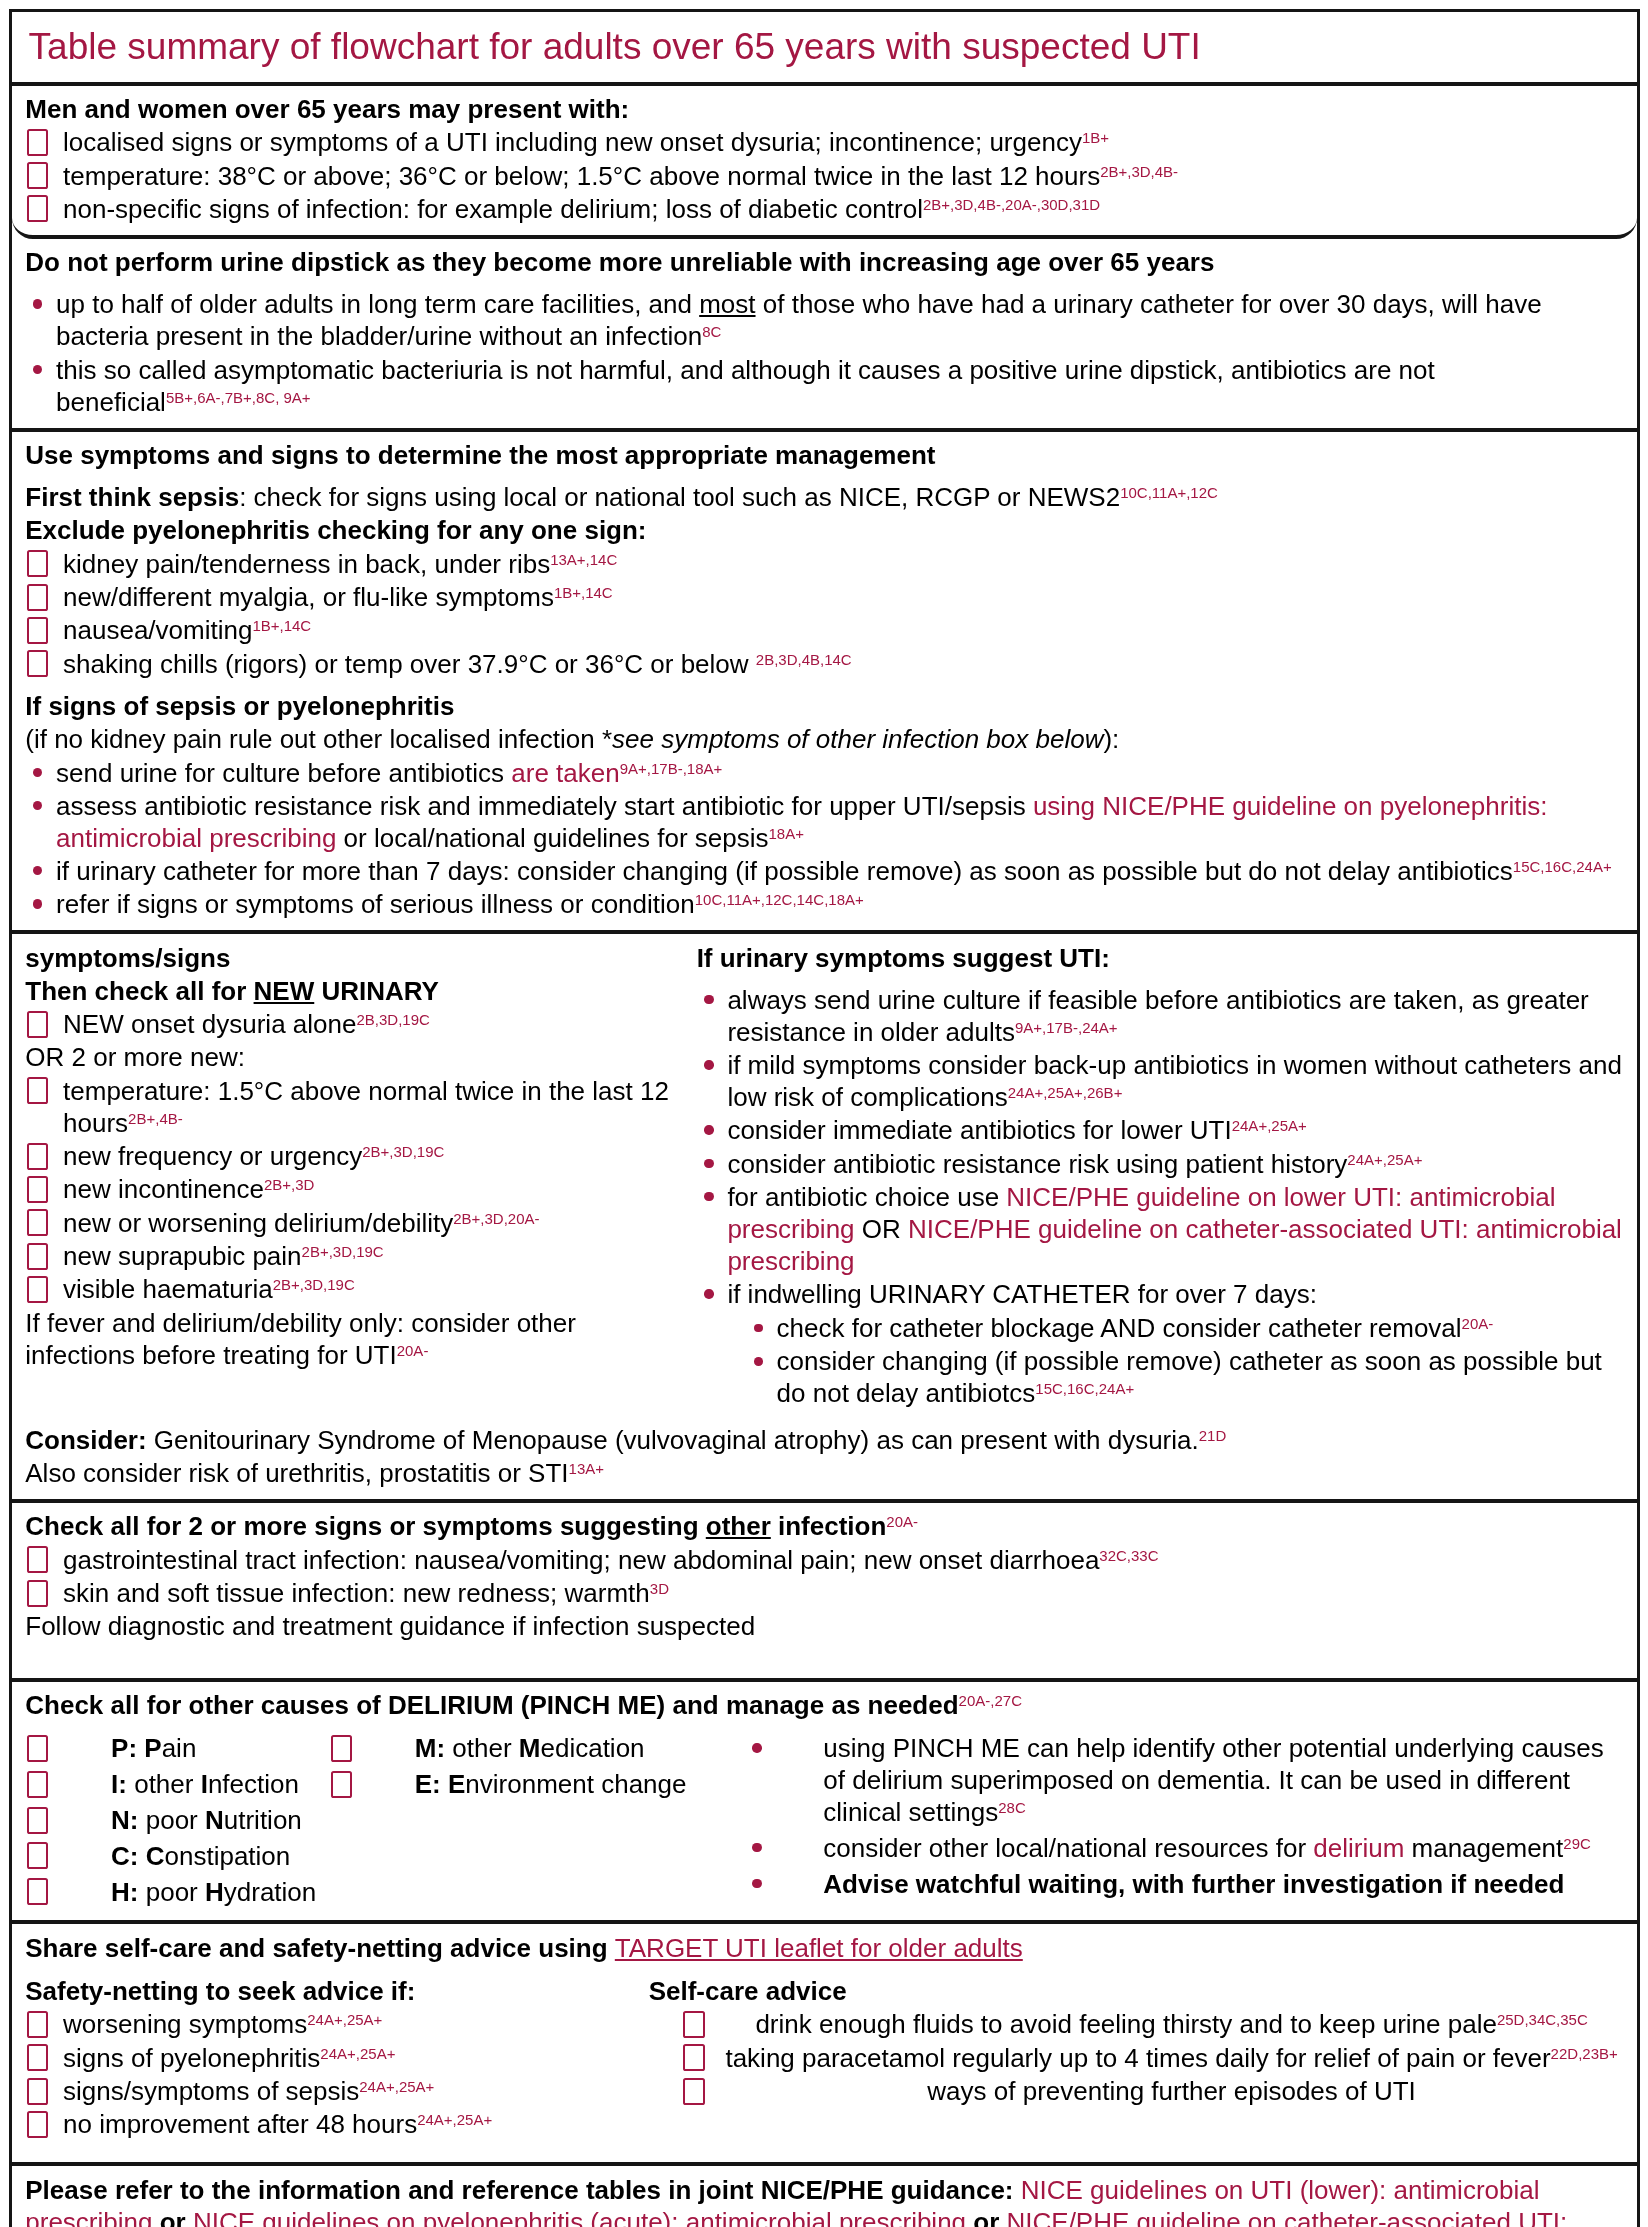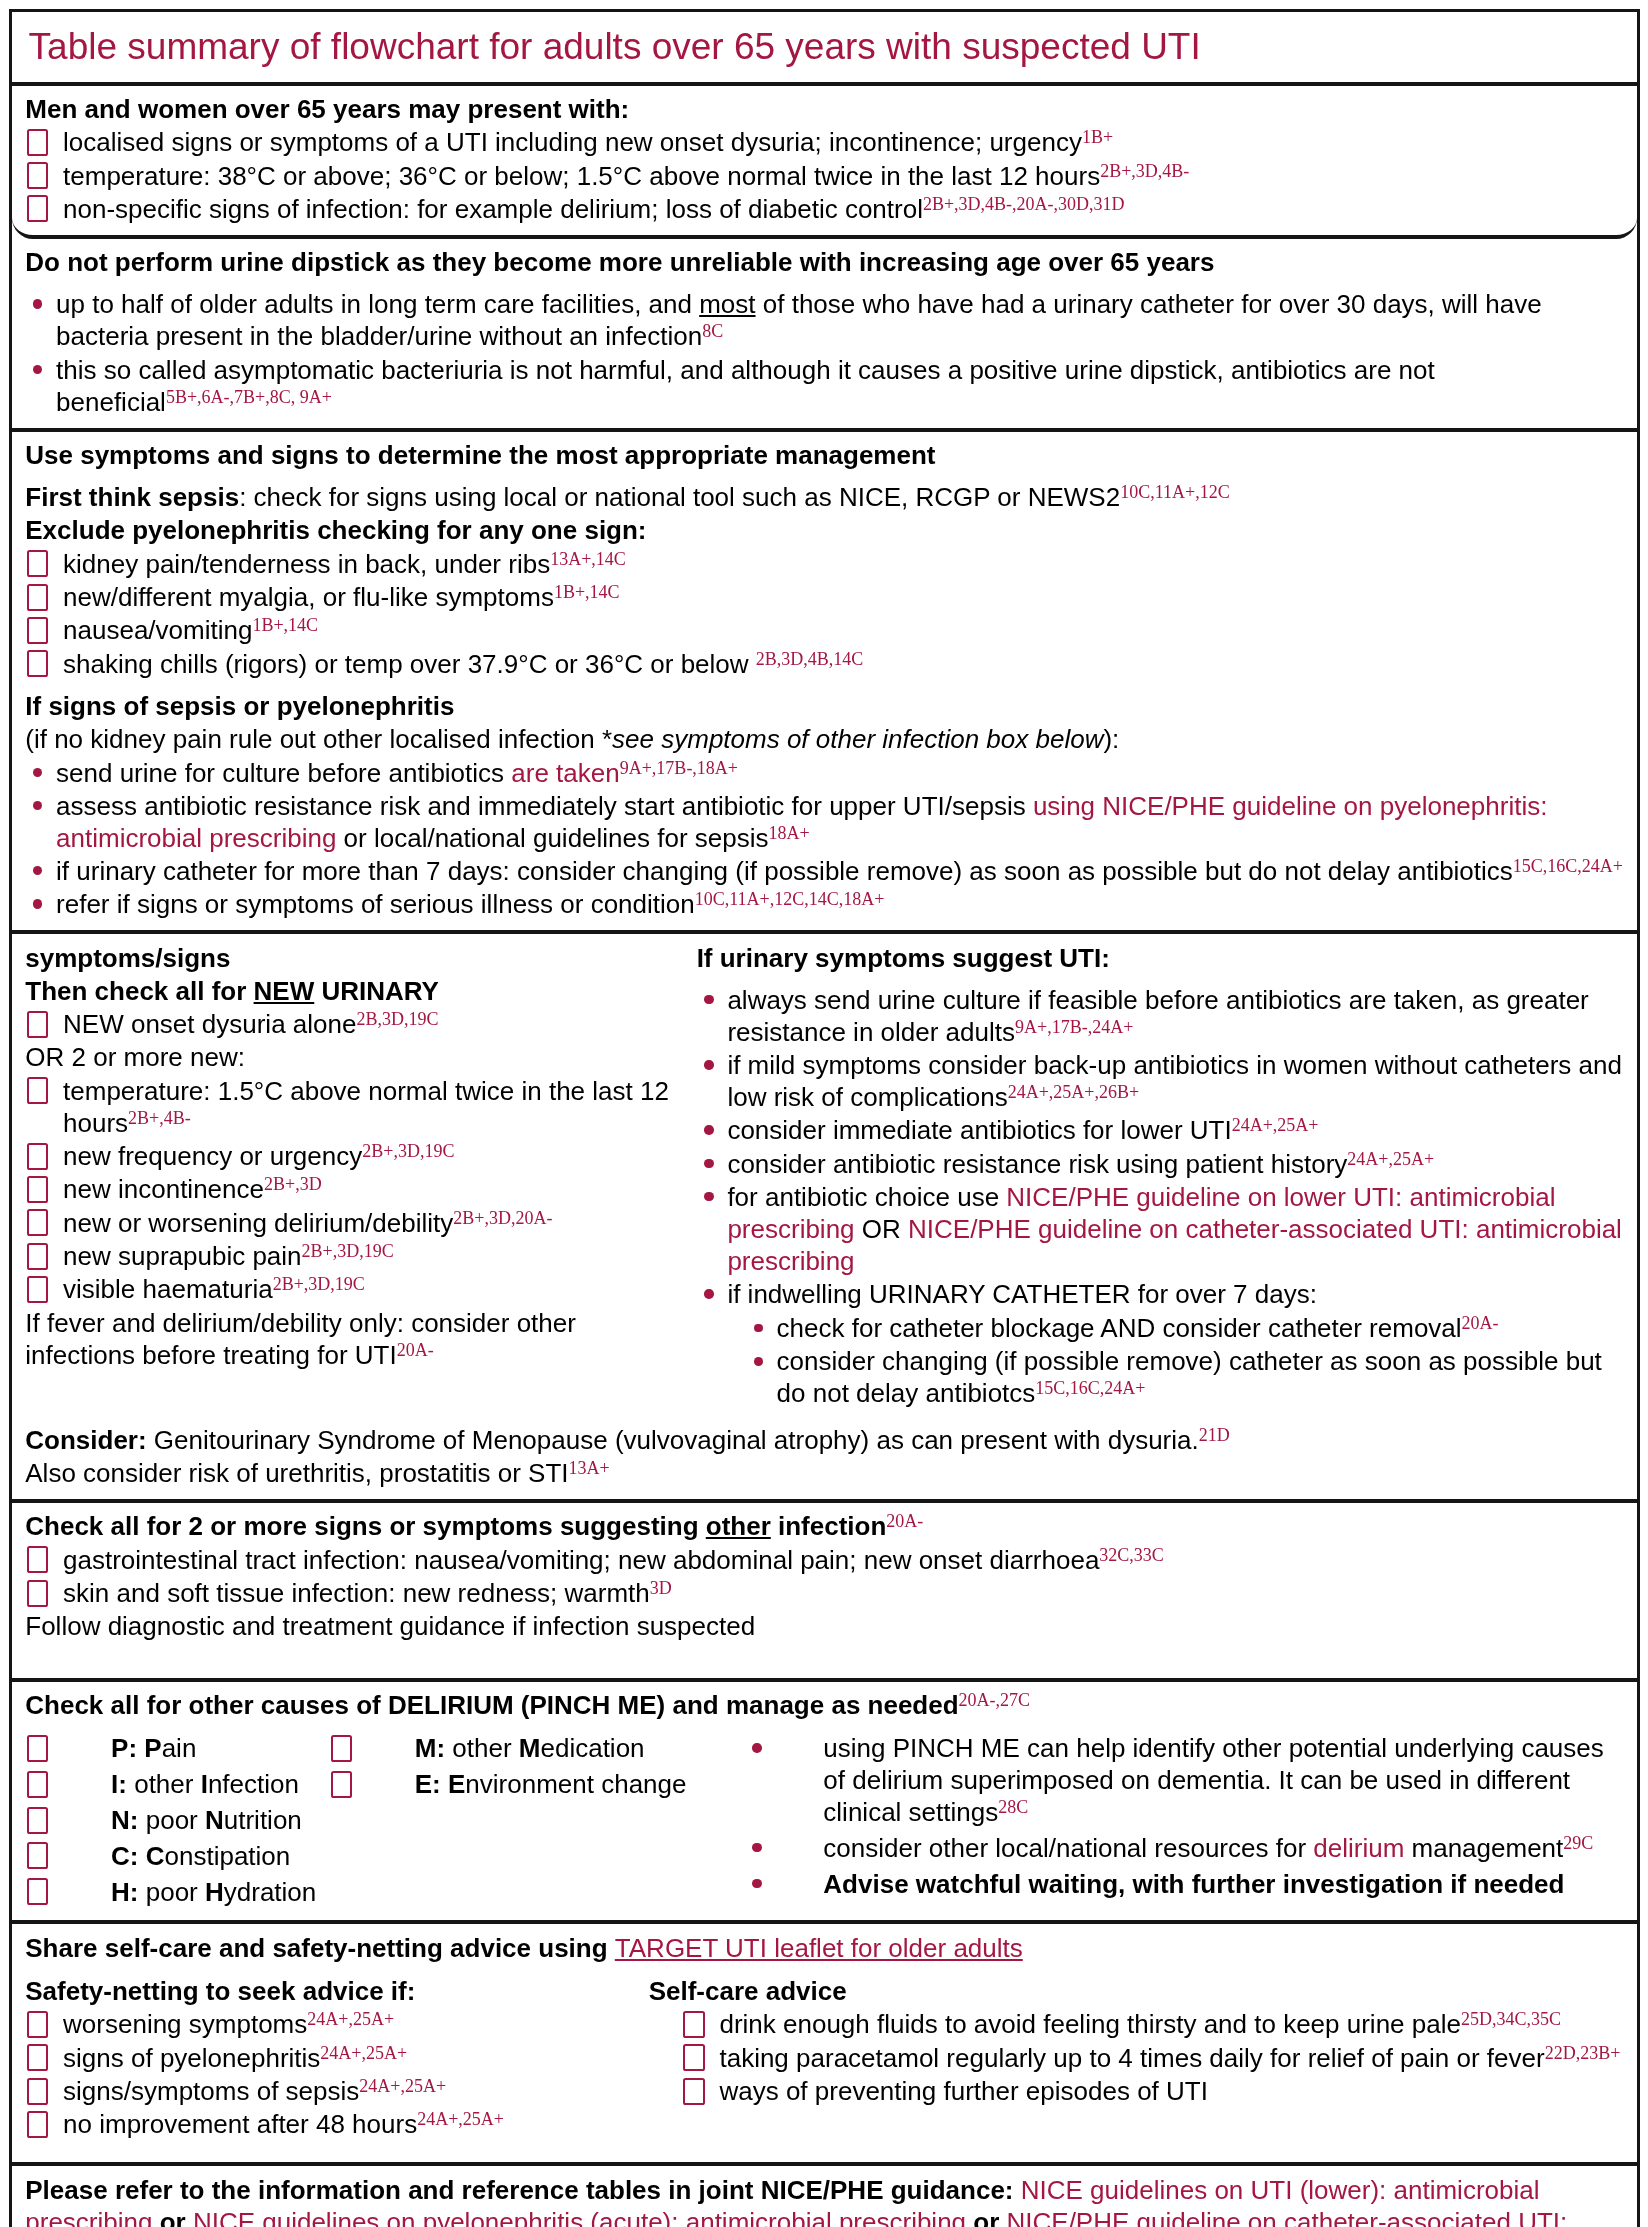--- a/index.html
+++ b/index.html
@@ -22,36 +22,36 @@
   .dot { flex:0 0 auto; width:9.4px; height:9.4px; border-radius:50%;
          background:var(--accent); margin:11px 13.7px 0 7.7px; }
   .m-sub { padding-left:50px; }
   .m-sub .dot { width:8.6px; height:8.6px; margin-top:12px; }
 
   .s-b { font-weight:bold; }
   .s-i { font-style:italic; }
   .s-u { text-decoration:underline; }
   .s-r { color:var(--accent); }
   .s-link { color:var(--accent); text-decoration:underline; cursor:pointer; }
-  .s-sup { color:var(--accent); font-size:18px; line-height:0; vertical-align:7.7px;font-family:Liberation Serif, serif; }
+  .s-sup { color:var(--accent); font-size:15px; line-height:0; vertical-align:7.7px; }
 
   .cols { display:flex; align-items:flex-start; }
   .col-left42 { width:42%; padding-right:17px; }
   .col-right58 { width:58%; }
   .consider { margin-top:13.7px; }
 
   .pinch { margin-top:6.9px; }
   .pinch .row { margin:3.9px 0;gap:48px; }
   .colA { width:19%; }
   .colB { width:26%; }
   .colC { width:55%; }
 
   .colL40 { width:39%; padding-right:10.3px; }
   .colR60 { width:61%; }
-  .colR60 .row.m-cb { padding-left:33px; }
+  .colR60 .row.m-cb { padding-left:33px;text-align:center; }
 
   #sec-present  { min-height:153px;border-radius:21px; }
   #sec-dipstick { min-height:179px; }
   #sec-manage   { min-height:494px; }
   #sec-urinary  { min-height:545px; }
   #sec-other    { min-height:179px; }
   #sec-delirium { min-height:222px; }
   #sec-advice   { min-height:242px; }
   #sec-refer    { min-height:96px; }
 </style>

